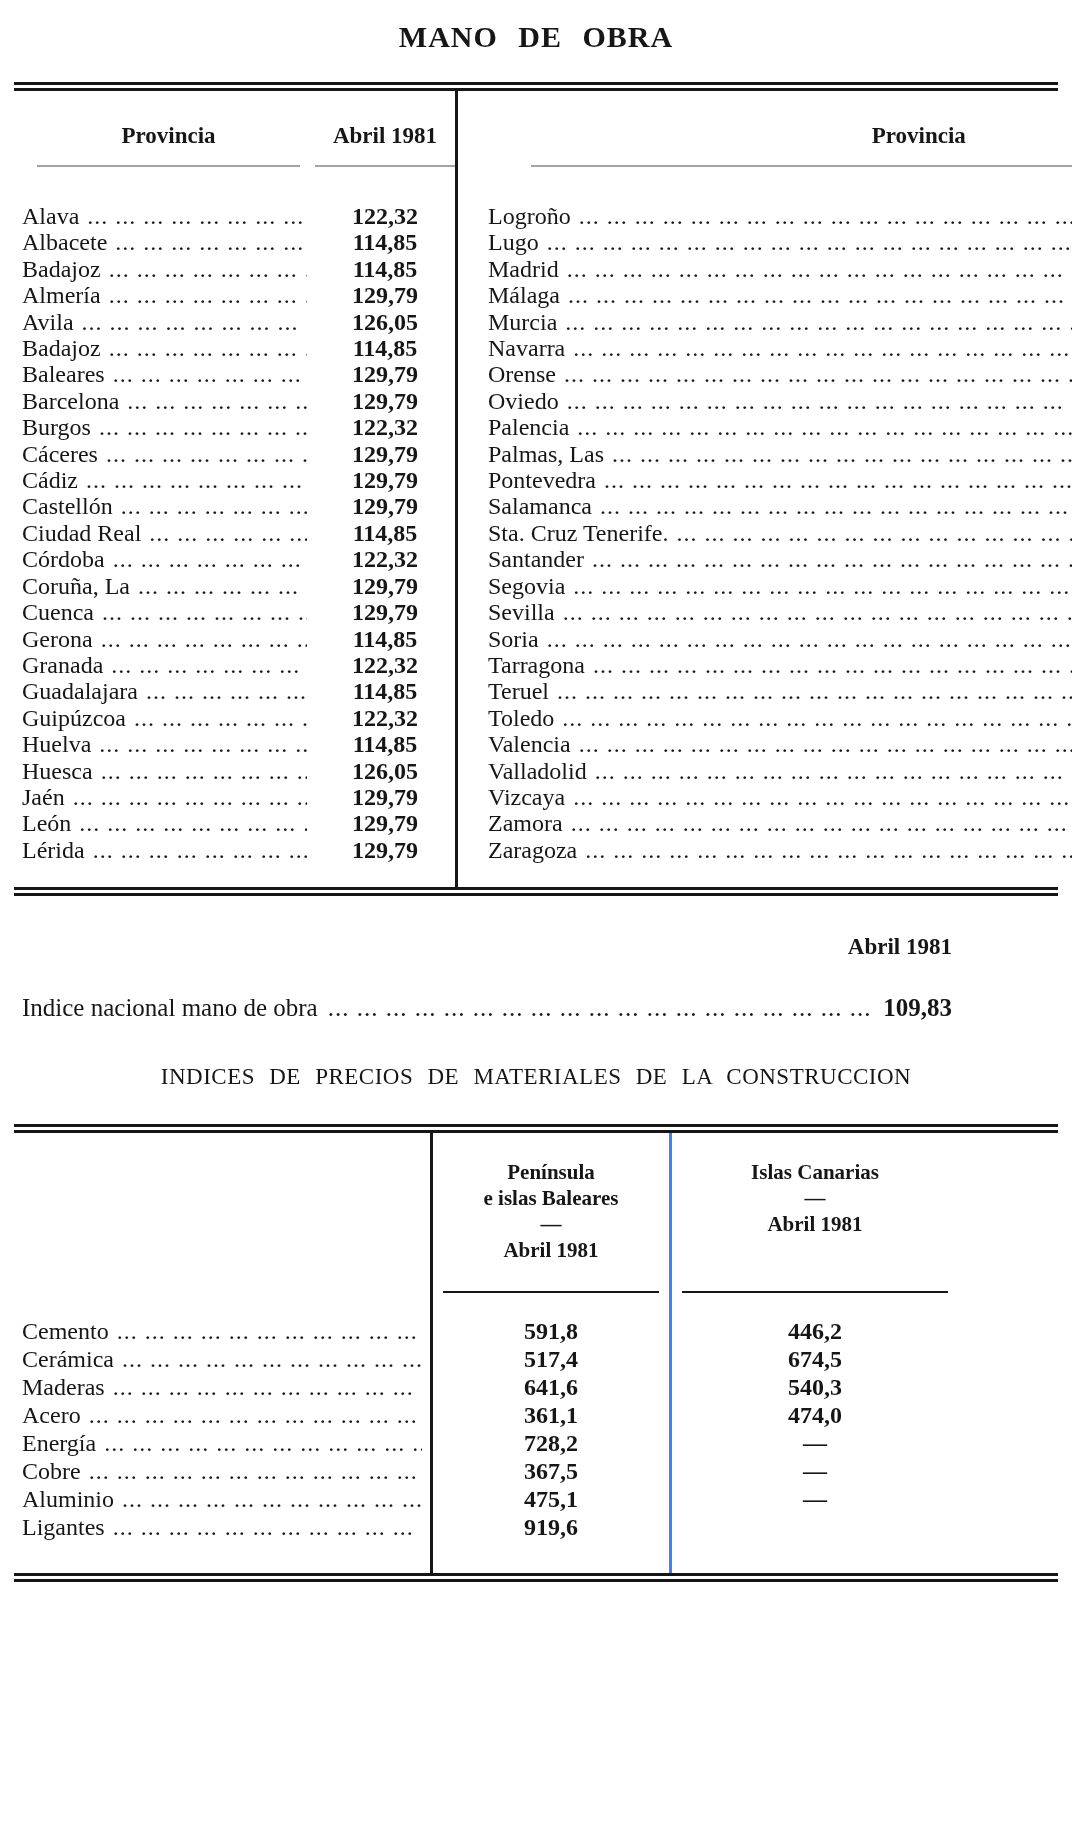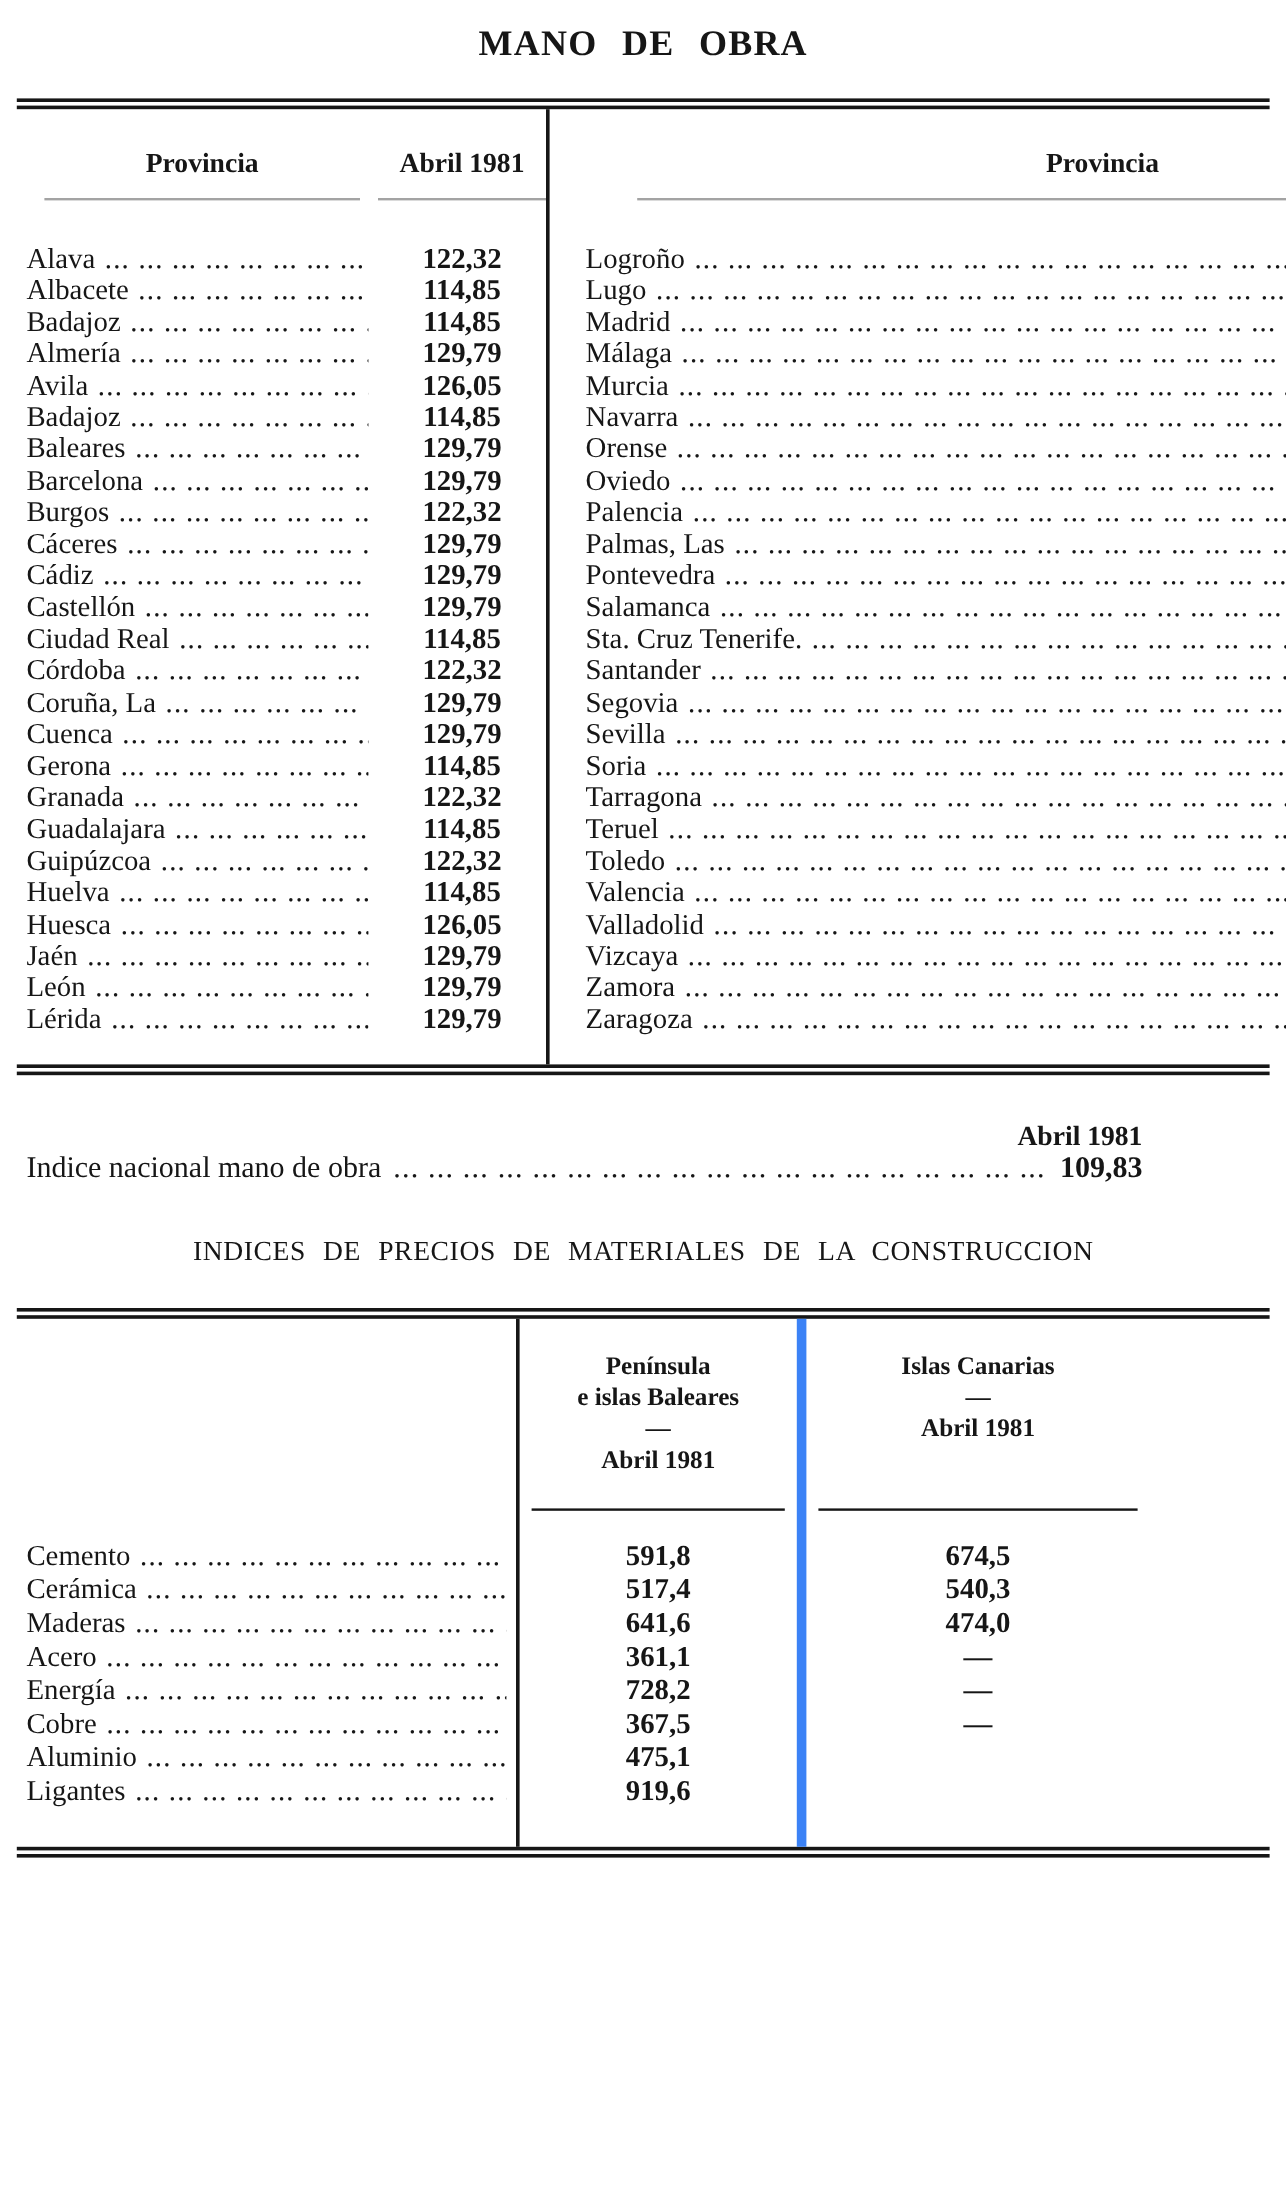--- a/index.html
+++ b/index.html
@@ -61,38 +61,39 @@
   .mid-block { padding-left:8px; padding-right:106px; }
   .col-note {
     text-align:right;
     font-weight:bold;
     font-size:23px;
     margin-top:38px;
   }
   .nat-row {
     display:flex; align-items:baseline;
     font-size:25px;
+    margin-top:34px;
   }
   .nat-row .leader { flex:1; overflow:hidden; white-space:nowrap; margin:0 10px; letter-spacing:1px; }
   .nat-row .value { font-weight:bold; white-space:nowrap; }
 
   .section-title {
     text-align:center;
     font-weight:normal;
     font-size:23px;
     word-spacing:8px;
     letter-spacing:0.5px;
     margin-top:42px;
   }
   .rule-top2 { margin-top:34px; }
 
   
   .t2 { display:flex; }
   .t2 .c1 { width:416px; padding-left:8px; }
-  .t2 .c2 { width:242px; border-left:3px solid #161616; border-right:8px solid #3b82f6; }
+  .t2 .c2 { width:242px; border-left:3px solid #161616; border-right:3px solid #3b82f6; }
   .t2 .c3 { flex:1; padding-right:100px; }
 
   .t2 .hdr { height:160px; }
   .t2 .c2 .hdr, .t2 .c3 .hdr {
     border-bottom:2px solid #161616;
     margin:0 10px;
     text-align:center;
     font-weight:bold;
     font-size:21px;
     line-height:26px;
@@ -472,20 +473,21 @@
     </div>
 
     <div class="c3">
       <div class="hdr">
         <div>Islas Canarias</div>
         <div>—</div>
         <div>Abril 1981</div>
       </div>
       <div class="rows">
 
+      <div class="mrow">446,2</div>
           <div class="mrow">674,5</div>
           <div class="mrow">540,3</div>
           <div class="mrow">474,0</div>
           <div class="mrow">—</div>
           <div class="mrow">—</div>
           <div class="mrow">—</div>
         </div>
     </div>
 
   </div>

